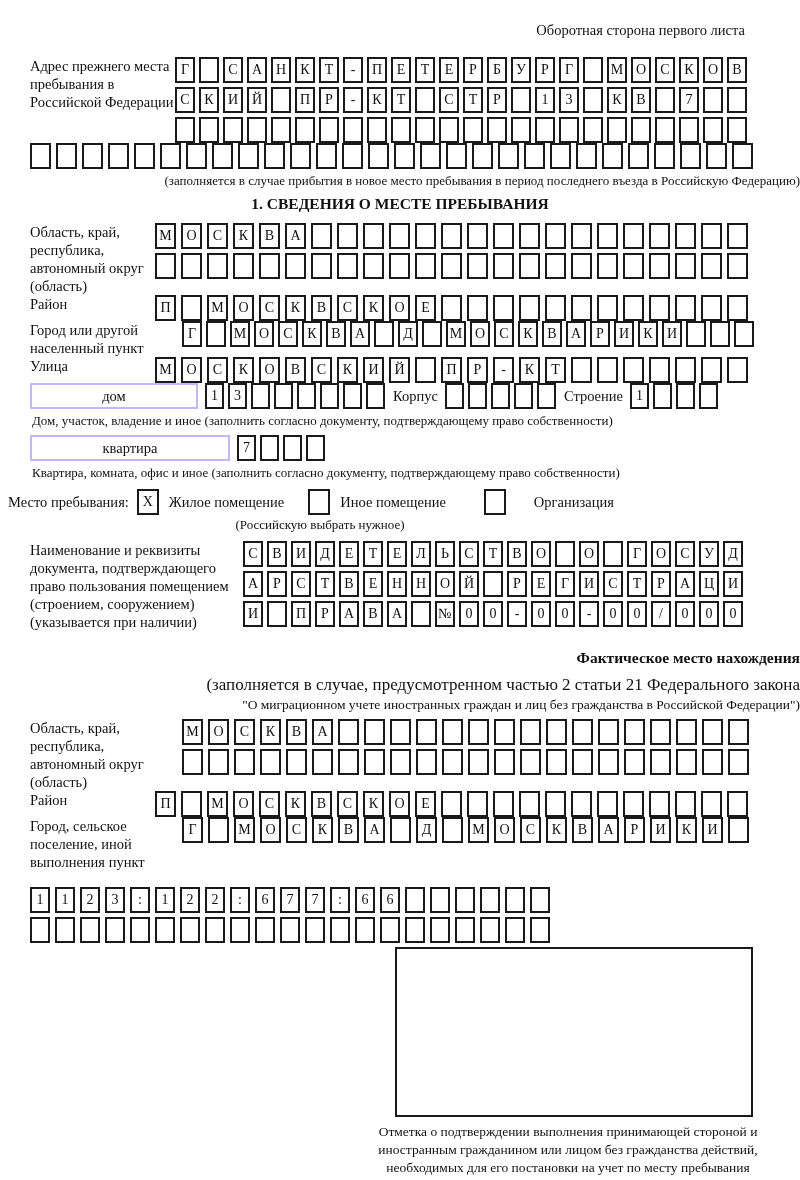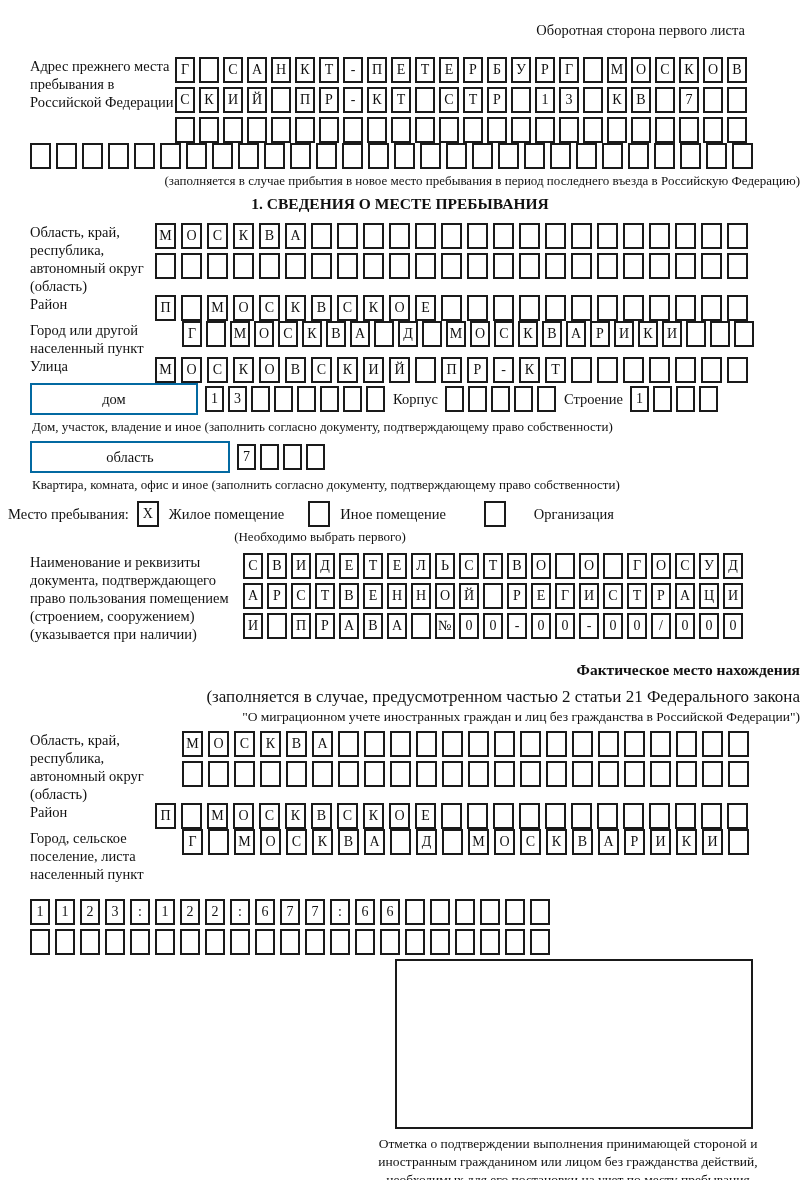--- a/index.html
+++ b/index.html
@@ -16,21 +16,21 @@
         border:2px solid #1a1a1a;display:flex;align-items:center;justify-content:center;
         font-size:14px;line-height:1;}
   .p24 .cell{width:20px;margin-right:4px;}
   .p25 .cell{width:20px;margin-right:5px;}
   .p23 .cell{width:19px;margin-right:4px;}
   .fullrow{margin-left:30px;}
   .caption{font-size:13px;line-height:16px;margin:2px 0 6px 0;}
   .center{text-align:right;}
   .leftcap{margin-left:32px;}
   .sec-title{font-weight:bold;font-size:15.5px;text-align:center;margin:6px 0 10px 0;}
-  .widebox{box-sizing:border-box;border:2px solid #0369a1;height:32px;display:flex;
+  .widebox{box-sizing:border-box;border:2px solid #c4b5fd;height:26px;display:flex;
            align-items:center;justify-content:center;font-size:14.5px;flex:0 0 auto;}
   .domrow{display:flex;margin-left:30px;align-items:center;margin-bottom:4px;}
   .inl-label{font-size:14.5px;margin:0 7px 0 4px;flex:0 0 auto;}
   .chkrow{display:flex;margin-left:30px;align-items:center;font-size:14.5px;margin:8px 0 2px 0;padding-left:8px;}
   .chk{box-sizing:border-box;width:22px;height:26px;border:2px solid #1a1a1a;display:flex;
        align-items:center;justify-content:center;font-size:14px;flex:0 0 auto;}
   .choose-note{width:640px;text-align:center;font-size:13px;margin:2px 0 8px 0;}
   .offset-rows{margin-top:16px;}
   .stamp{box-sizing:border-box;width:358px;height:170px;border:2px solid #1a1a1a;margin:4px 0 6px 395px;}
   .stamp-note{margin-left:368px;width:400px;text-align:center;font-size:13.5px;line-height:18px;}
@@ -334,40 +334,40 @@
     <div class="boxrow p23 mb0">
         <span class="cell">1</span>
         <span class="cell"></span>
         <span class="cell"></span>
         <span class="cell"></span>
       </div>
   </div>
   <div class="caption leftcap">Дом, участок, владение и иное (заполнить согласно документу, подтверждающему право собственности)</div>
 
   <div class="domrow">
-    <div class="widebox" style="width:200px;margin-right:7px;">область</div>
+    <div class="widebox" style="width:200px;margin-right:7px;">квартира</div>
     <div class="boxrow p23 mb0">
         <span class="cell">7</span>
         <span class="cell"></span>
         <span class="cell"></span>
         <span class="cell"></span>
       </div>
   </div>
   <div class="caption leftcap">Квартира, комната, офис и иное (заполнить согласно документу, подтверждающему право собственности)</div>
 
   <div class="chkrow">
     <span>Место пребывания:</span>
     <span class="chk" style="margin:0 10px 0 8px;">Х</span>
     <span>Жилое помещение</span>
     <span class="chk" style="margin:0 10px 0 24px;"></span>
     <span>Иное помещение</span>
     <span class="chk" style="margin:0 28px 0 38px;"></span>
     <span>Организация</span>
   </div>
-  <div class="choose-note">(Необходимо выбрать первого)</div>
+  <div class="choose-note">(Российскую выбрать нужное)</div>
 
   <div class="frow">
     <div class="flabel w215">Наименование и реквизиты документа, подтверждающего право пользования помещением (строением, сооружением) (указывается при наличии)</div>
     <div class="rows">
       <div class="boxrow p24">
           <span class="cell">С</span>
           <span class="cell">В</span>
           <span class="cell">И</span>
           <span class="cell">Д</span>
           <span class="cell">Е</span>
@@ -520,21 +520,21 @@
           <span class="cell"></span>
           <span class="cell"></span>
           <span class="cell"></span>
           <span class="cell"></span>
           <span class="cell"></span>
         </div>
     </div>
   </div>
 
   <div class="frow">
-    <div class="flabel w155">Город, сельское поселение, листа населенный пункт</div>
+    <div class="flabel w155">Город, сельское поселение, иной выполнения пункт</div>
     <div class="rows">
       <div class="boxrow mb0">
           <span class="cell">Г</span>
           <span class="cell"></span>
           <span class="cell">М</span>
           <span class="cell">О</span>
           <span class="cell">С</span>
           <span class="cell">К</span>
           <span class="cell">В</span>
           <span class="cell">А</span>

